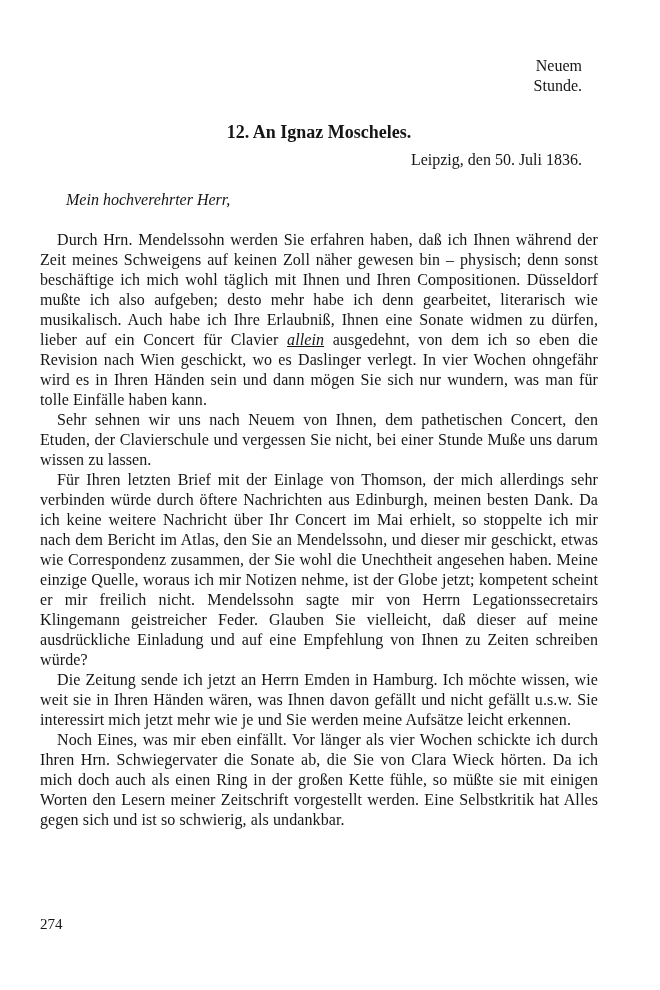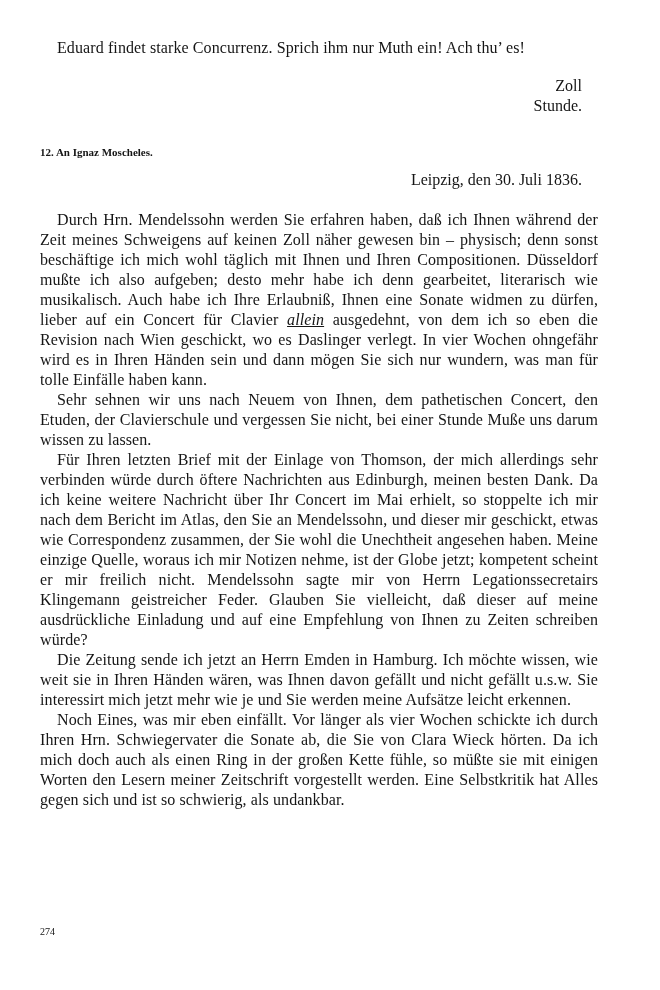--- a/index.html
+++ b/index.html
@@ -28,65 +28,66 @@
   .indent { text-indent: 17px; }
   .signature {
     margin-top: 18px;
     font-size: 16px;
     line-height: 20px;
     text-align: right;
     padding-right: 16px;
   }
   .heading {
     margin: 26px 0 0 0;
-    font-size: 11px;
+    font-size: 18px;
     line-height: 20px;
     font-weight: bold;
+    text-align: center;
   }
   .dateline {
     margin-top: 8px;
     font-size: 16px;
     line-height: 20px;
     text-align: right;
     padding-right: 16px;
   }
   .salutation {
     margin-top: 20px;
     margin-left: 26px;
     font-size: 16px;
     line-height: 20px;
     font-style: italic;
   }
   .body-start { margin-top: 20px; }
   .it { font-style: italic; text-decoration: underline; }
   .pagenum {
     position: absolute;
     left: 40px;
-    bottom: 50px;
-    font-size: 10px;
+    bottom: 58px;
+    font-size: 15px;
     line-height: 16px;
   }
 </style>
 </head>
 <body>
 
 <div class="page">
 
-  <p class="para indent">Eduard findet starke Concurrenz. Sprich ihm nur Muth ein! Ach thu’ es!</p>
 
 
   <div class="signature">
-    <div>Zoll</div>
+    <div>Neuem</div>
     <div>Stunde.</div>
   </div>
 
   <h2 class="heading">12. An Ignaz Moscheles.</h2>
 
-  <div class="dateline">Leipzig, den 30. Juli 1836.</div>
+  <div class="dateline">Leipzig, den 50. Juli 1836.</div>
 
+  <div class="salutation">Mein hochverehrter Herr,</div>
 
   <p class="para indent body-start"><span>Durch Hrn. Mendelssohn werden Sie erfahren haben, daß ich Ihnen während der Zeit meines Schweigens auf keinen Zoll näher gewesen bin – physisch; denn sonst beschäftige ich mich wohl täglich mit Ihnen und Ihren Compositionen. Düsseldorf mußte ich also aufgeben; desto mehr habe ich denn gearbeitet, literarisch wie musikalisch. Auch habe ich Ihre Erlaubniß, Ihnen eine Sonate widmen zu dürfen, lieber auf ein Concert für Clavier</span> <i class="it">allein</i> <span>ausgedehnt, von dem ich so eben die Revision nach Wien geschickt, wo es Daslinger verlegt. In vier Wochen ohngefähr wird es in Ihren Händen sein und dann mögen Sie sich nur wundern, was man für tolle Einfälle haben kann.</span></p>
 
   <p class="para indent">Sehr sehnen wir uns nach Neuem von Ihnen, dem pathetischen Concert, den Etuden, der Clavierschule und vergessen Sie nicht, bei einer Stunde Muße uns darum wissen zu lassen.</p>
 
   <p class="para indent">Für Ihren letzten Brief mit der Einlage von Thomson, der mich allerdings sehr verbinden würde durch öftere Nachrichten aus Edinburgh, meinen besten Dank. Da ich keine weitere Nachricht über Ihr Concert im Mai erhielt, so stoppelte ich mir nach dem Bericht im Atlas, den Sie an Mendelssohn, und dieser mir geschickt, etwas wie Correspondenz zusammen, der Sie wohl die Unechtheit angesehen haben. Meine einzige Quelle, woraus ich mir Notizen nehme, ist der Globe jetzt; kompetent scheint er mir freilich nicht. Mendelssohn sagte mir von Herrn Legationssecretairs Klingemann geistreicher Feder. Glauben Sie vielleicht, daß dieser auf meine ausdrückliche Einladung und auf eine Empfehlung von Ihnen zu Zeiten schreiben würde?</p>
 
   <p class="para indent">Die Zeitung sende ich jetzt an Herrn Emden in Hamburg. Ich möchte wissen, wie weit sie in Ihren Händen wären, was Ihnen davon gefällt und nicht gefällt u.s.w. Sie interessirt mich jetzt mehr wie je und Sie werden meine Aufsätze leicht erkennen.</p>
 
   <p class="para indent">Noch Eines, was mir eben einfällt. Vor länger als vier Wochen schickte ich durch Ihren Hrn. Schwiegervater die Sonate ab, die Sie von Clara Wieck hörten. Da ich mich doch auch als einen Ring in der großen Kette fühle, so müßte sie mit einigen Worten den Lesern meiner Zeitschrift vorgestellt werden. Eine Selbstkritik hat Alles gegen sich und ist so schwierig, als undankbar.</p>

